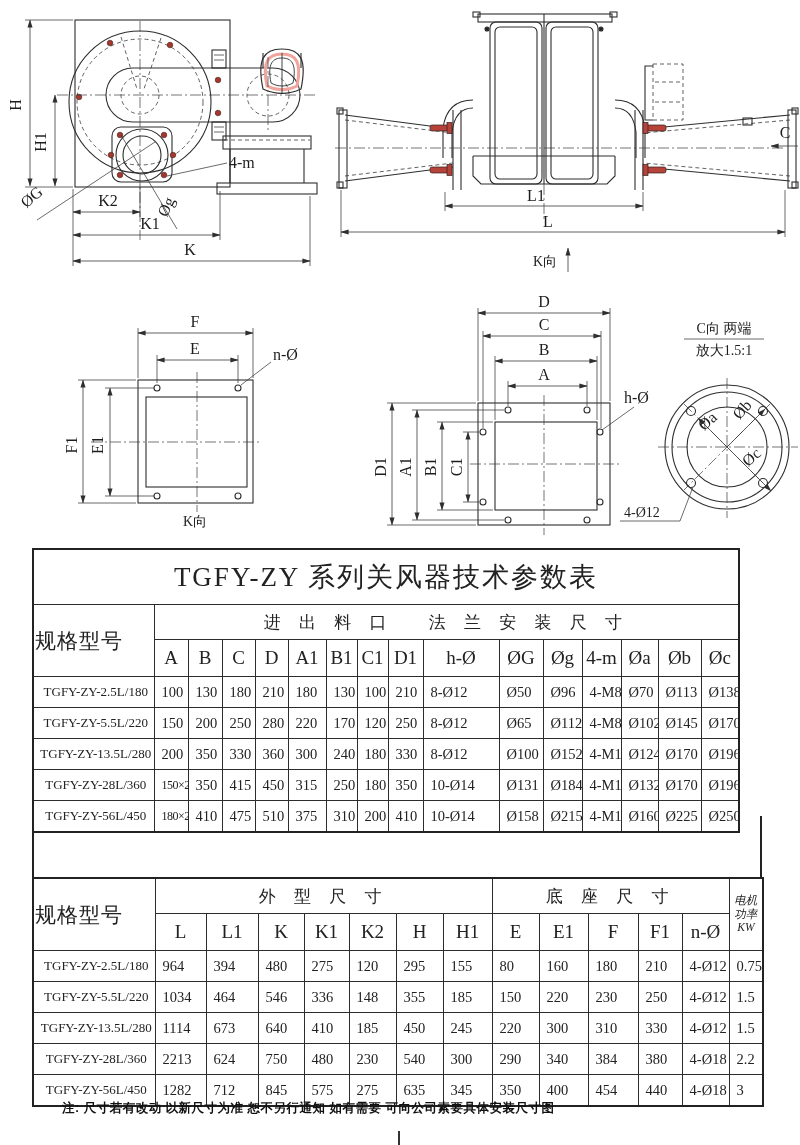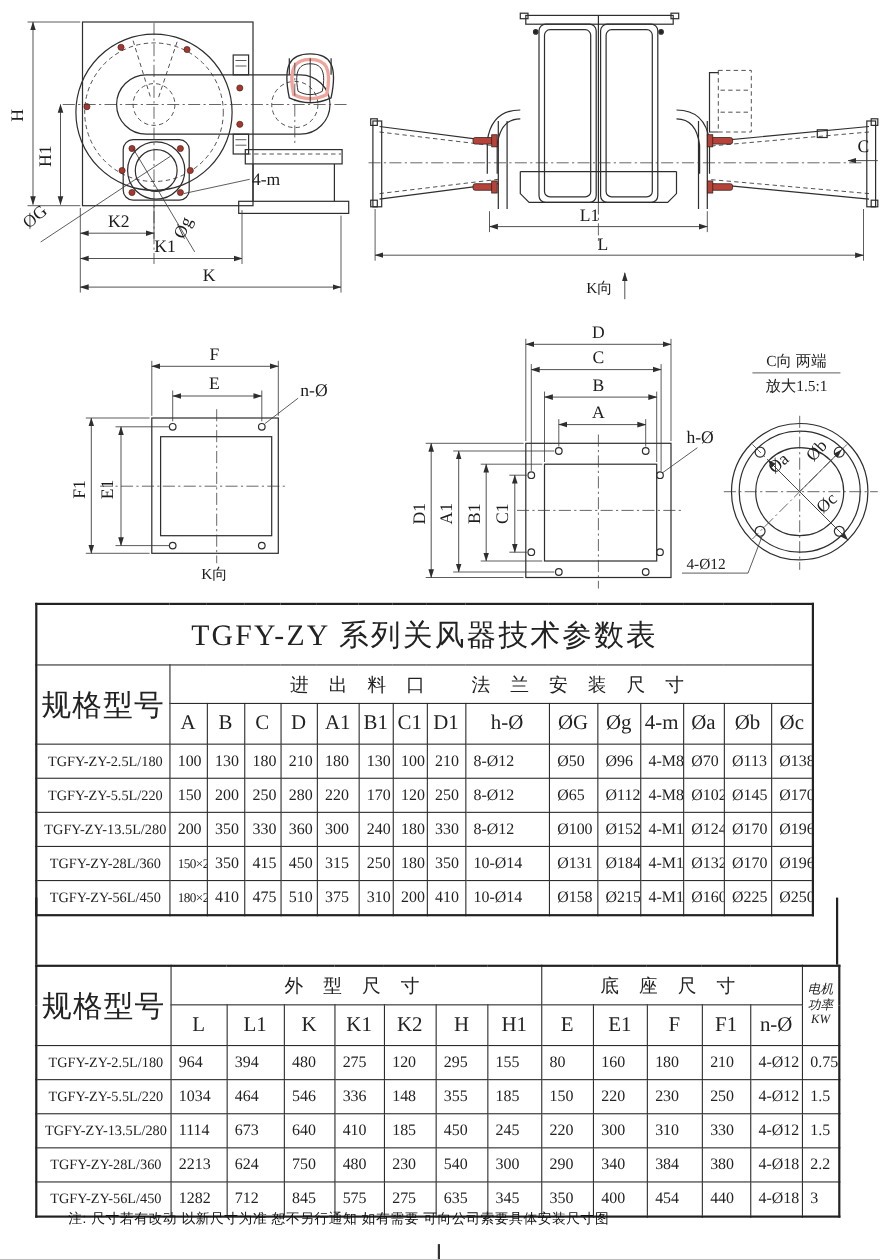--- a/index.html
+++ b/index.html
@@ -17,30 +17,30 @@
   .cj{font-size:14px;}
   .reddot{fill:#a8362c;stroke:#3a241f;stroke-width:.6;}
   .bolt{fill:#b5433a;stroke:#30211d;stroke-width:.7;}
 
   .ptable{position:absolute;left:32px;border-collapse:collapse;table-layout:fixed;width:636px;
           font-family:"Liberation Serif","DejaVu Serif",serif;}
   .ptable th,.ptable td{border:1px solid #2c2c2c;overflow:hidden;white-space:nowrap;
           font-weight:normal;vertical-align:middle;}
   .ptable{border:2px solid #222;}
   .t-title{height:52px;font-size:27px;text-align:center;letter-spacing:2px;}
-  .model-h{font-size:27px;text-align:center;letter-spacing:1px;}
+  .model-h{font-size:21px;text-align:left;letter-spacing:1px;}
   .group-h{height:32px;font-size:17px;text-align:center;letter-spacing:7px;}
   .sub-h{height:34px;font-size:19px;text-align:center;}
   .ptable td{height:30px;font-size:14.5px;text-align:left;padding:0 2px 0 7px;}
   .ptable td.model{font-size:13px;padding-left:6px;text-align:center;}
   .ptable td.sm{font-size:12px;letter-spacing:-0.5px;}
   .power-h{font-size:11.5px;text-align:center;line-height:1.2;letter-spacing:0;}
   .power-h span{display:block;font-style:italic;}
   .spacer{position:absolute;left:32px;width:726px;border-left:2px solid #222;border-right:2px solid #222;}
-  .note{position:absolute;left:62px;top:1100px;font-size:12.5px;font-weight:normal;
+  .note{position:absolute;left:62px;top:1100px;font-size:12.5px;font-weight:bold;
         letter-spacing:0.5px;color:#111;}
   .btick{position:absolute;left:398px;top:1131px;width:1.5px;height:14px;background:#333;}
 </style>
 </head>
 <body>
 
 <div class="page">
 
   <svg width="0" height="0">
     <defs>

